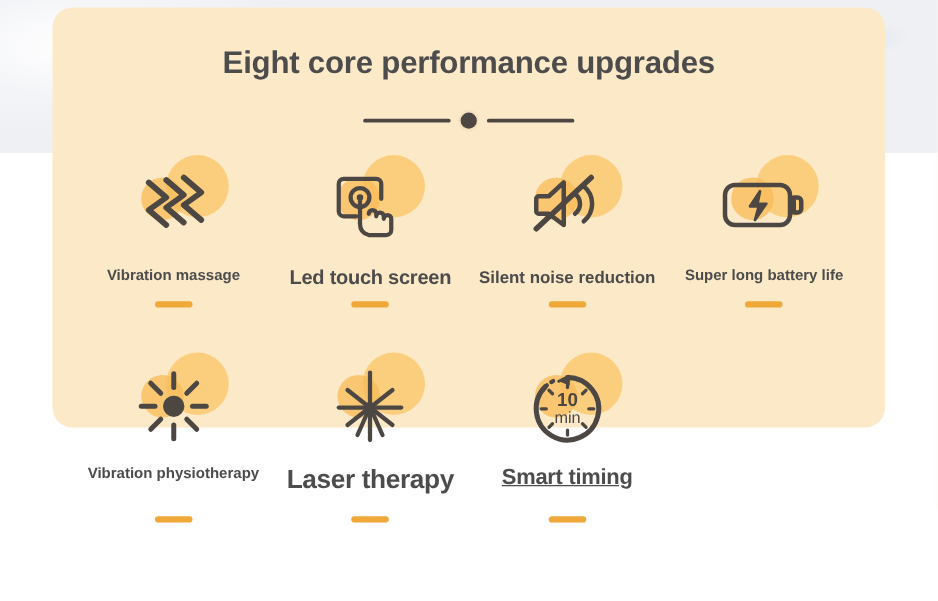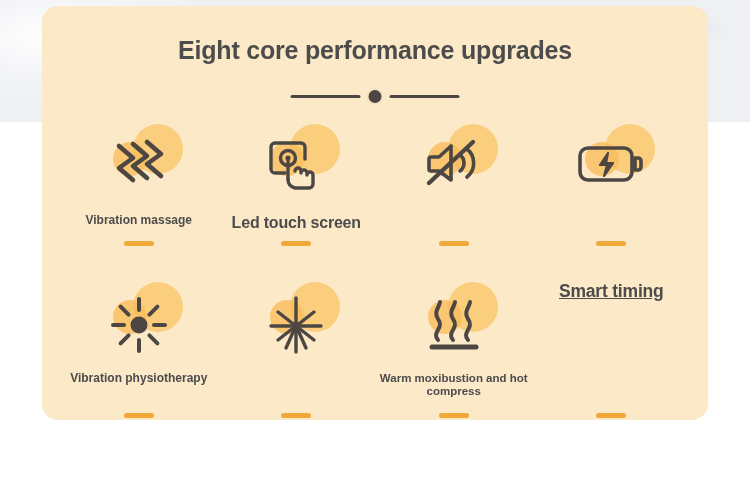--- a/index.html
+++ b/index.html
@@ -43,21 +43,21 @@
       radial-gradient(ellipse 70px 26px at 78% 60%, rgba(255,255,255,.75), rgba(255,255,255,0) 70%),
       radial-gradient(ellipse 55px 20px at 92% 25%, rgba(226,229,235,.8), rgba(255,255,255,0) 70%);
   }
 
   
   .card {
     position: absolute;
     left: 42px;
     top: 6px;
     width: 666px;
-    height: 414px;
+    height: 336px;
     background: #fce9c8;
     border-radius: 16px;
     box-sizing: border-box;
   }
 
   
   .card-title {
     position: absolute;
     left: 0;
     top: 30px;
@@ -243,34 +243,40 @@
           <span class="blob blob-small"></span>
           <svg class="icon-svg" width="58" height="52" viewBox="0 0 58 52">
             <g fill="none" stroke="#4c4743" stroke-width="3.6" stroke-linecap="round" stroke-linejoin="round">
               <path d="M6 19 h8 L26 8 v34 L14 33 H6 a2 2 0 0 1 -2 -2 v-10 a2 2 0 0 1 2 -2 z"></path>
               <path d="M35 17 a10 10 0 0 1 0 16"></path>
               <path d="M42 11 a18 18 0 0 1 0 28"></path>
               <path d="M4 45 L48 4" stroke-width="4.4"></path>
             </g>
           </svg>
         </div>
+        <div class="label-wrap">
+          <div class="feature-label size-md">Silent noise reduction</div>
+        </div>
         <span class="underline-bar"></span>
       </div>
 
       <div class="feature row1">
         <div class="icon-stage">
           <span class="blob blob-big"></span>
           <span class="blob blob-small"></span>
           <svg class="icon-svg" width="68" height="46" viewBox="0 0 68 46" style="top:20px">
             <g fill="none" stroke="#4c4743" stroke-width="3.6" stroke-linecap="round" stroke-linejoin="round">
               <rect x="3" y="4" width="52" height="32" rx="8"></rect>
               <path d="M58 14 h3 a3 3 0 0 1 3 3 v6 a3 3 0 0 1 -3 3 h-3 z"></path>
               <path d="M31 9 L23 21 h7 l-3 11 l9 -13 h-7 z" fill="#4c4743" stroke-width="2.2"></path>
             </g>
           </svg>
+        </div>
+        <div class="label-wrap">
+          <div class="feature-label size-sm align-right">Super long battery life</div>
         </div>
         <span class="underline-bar"></span>
       </div>
 
       <div class="feature row2">
         <div class="icon-stage">
           <span class="blob blob-big"></span>
           <span class="blob blob-small"></span>
           <svg class="icon-svg" width="58" height="58" viewBox="0 0 58 58">
             <g stroke="#4c4743" stroke-width="4" stroke-linecap="round">
@@ -305,43 +311,51 @@
               <path d="M13 16 l14 11"></path>
               <path d="M49 16 l-14 11"></path>
               <path d="M13 44 l14 -11"></path>
               <path d="M49 44 l-14 -11"></path>
               <path d="M21 52 l8 -18"></path>
               <path d="M41 52 l-8 -18"></path>
               <path d="M31 56 v-22"></path>
             </g>
           </svg>
         </div>
-        <span class="underline-bar"></span>
-      </div>
+        <div class="label-wrap">
+          <div class="feature-label size-xl">Laser therapy</div>
+        </div>
+        <span class="underline-bar"></span>
+      </div>
+
 
       <div class="feature row2">
         <div class="icon-stage">
           <span class="blob blob-big"></span>
           <span class="blob blob-small"></span>
-          <svg class="icon-svg" width="56" height="56" viewBox="0 0 56 56">
-            <g fill="none" stroke="#4c4743" stroke-width="4" stroke-linecap="round" stroke-linejoin="round">
-              <path d="M12 44 C5 36 19 32 12 23 C7 16 14 10 14 6"></path>
-              <path d="M27 44 C20 36 34 32 27 23 C22 16 29 10 29 6"></path>
-              <path d="M42 44 C35 36 49 32 42 23 C37 16 44 10 44 6"></path>
-              <path d="M6 51 H50" stroke-width="5"></path>
-            </g>
-          </svg>
-        </div>
-        <div class="label-wrap">
-          <div class="feature-label size-xs">Warm moxibustion and hot compress</div>
-        </div>
-        <span class="underline-bar"></span>
-      </div>
-
-      <div class="feature row2">
+          <svg class="icon-svg" width="62" height="62" viewBox="0 0 62 62">
+            <g fill="none" stroke="#4c4743" stroke-linecap="round">
+              <path d="M31 6 a25 25 0 1 1 -17.7 7.3" stroke-width="4"></path>
+              <path d="M13.3 13.3 a25 25 0 0 1 10 -6" stroke-width="3.4" stroke-dasharray="1.6 4.4"></path>
+              <path d="M24 9 L32 5 L31.5 12" fill="#4c4743" stroke="#4c4743" stroke-width="2.4" stroke-linejoin="round"></path>
+              <g stroke-width="2.6">
+                <path d="M31 10 v4"></path>
+                <path d="M31 48 v4"></path>
+                <path d="M10 31 h4"></path>
+                <path d="M48 31 h4"></path>
+                <path d="M16.2 16.2 l2.8 2.8"></path>
+                <path d="M45.8 45.8 l-2.8 -2.8"></path>
+                <path d="M45.8 16.2 l-2.8 2.8"></path>
+                <path d="M16.2 45.8 l2.8 -2.8"></path>
+              </g>
+            </g>
+            <text x="31" y="29" text-anchor="middle" font-family="Liberation Sans, sans-serif" font-size="15" font-weight="bold" fill="#4c4743">10</text>
+            <text x="31" y="42" text-anchor="middle" font-family="Liberation Sans, sans-serif" font-size="13" fill="#4c4743">min</text>
+          </svg>
+        </div>
         <div class="label-wrap">
           <div class="feature-label size-l2">Smart timing</div>
         </div>
         <span class="underline-bar"></span>
       </div>
 
     </div>
   </div>
 </div>
 

